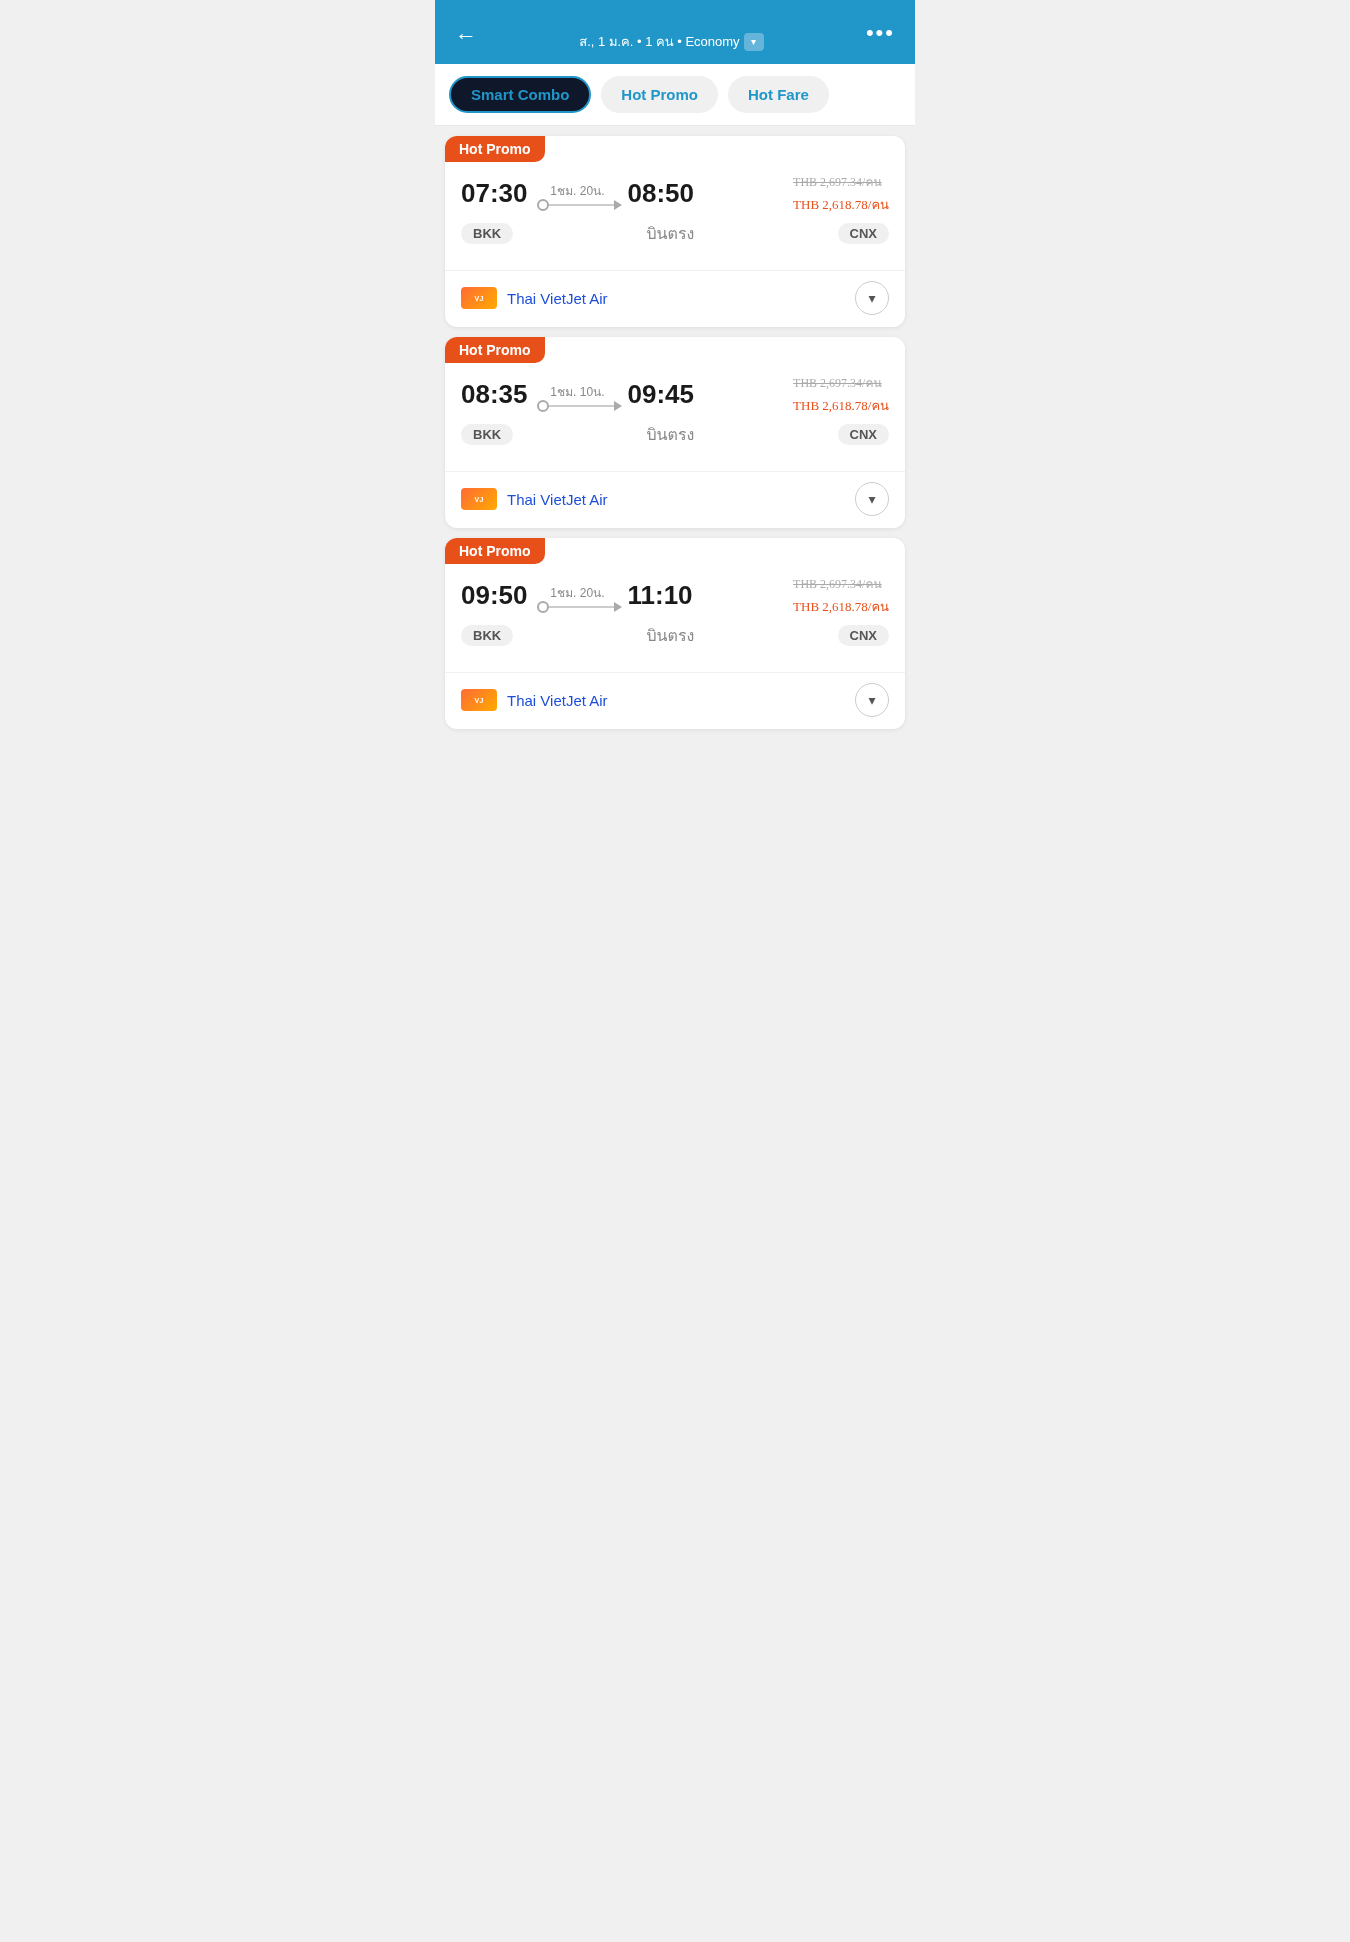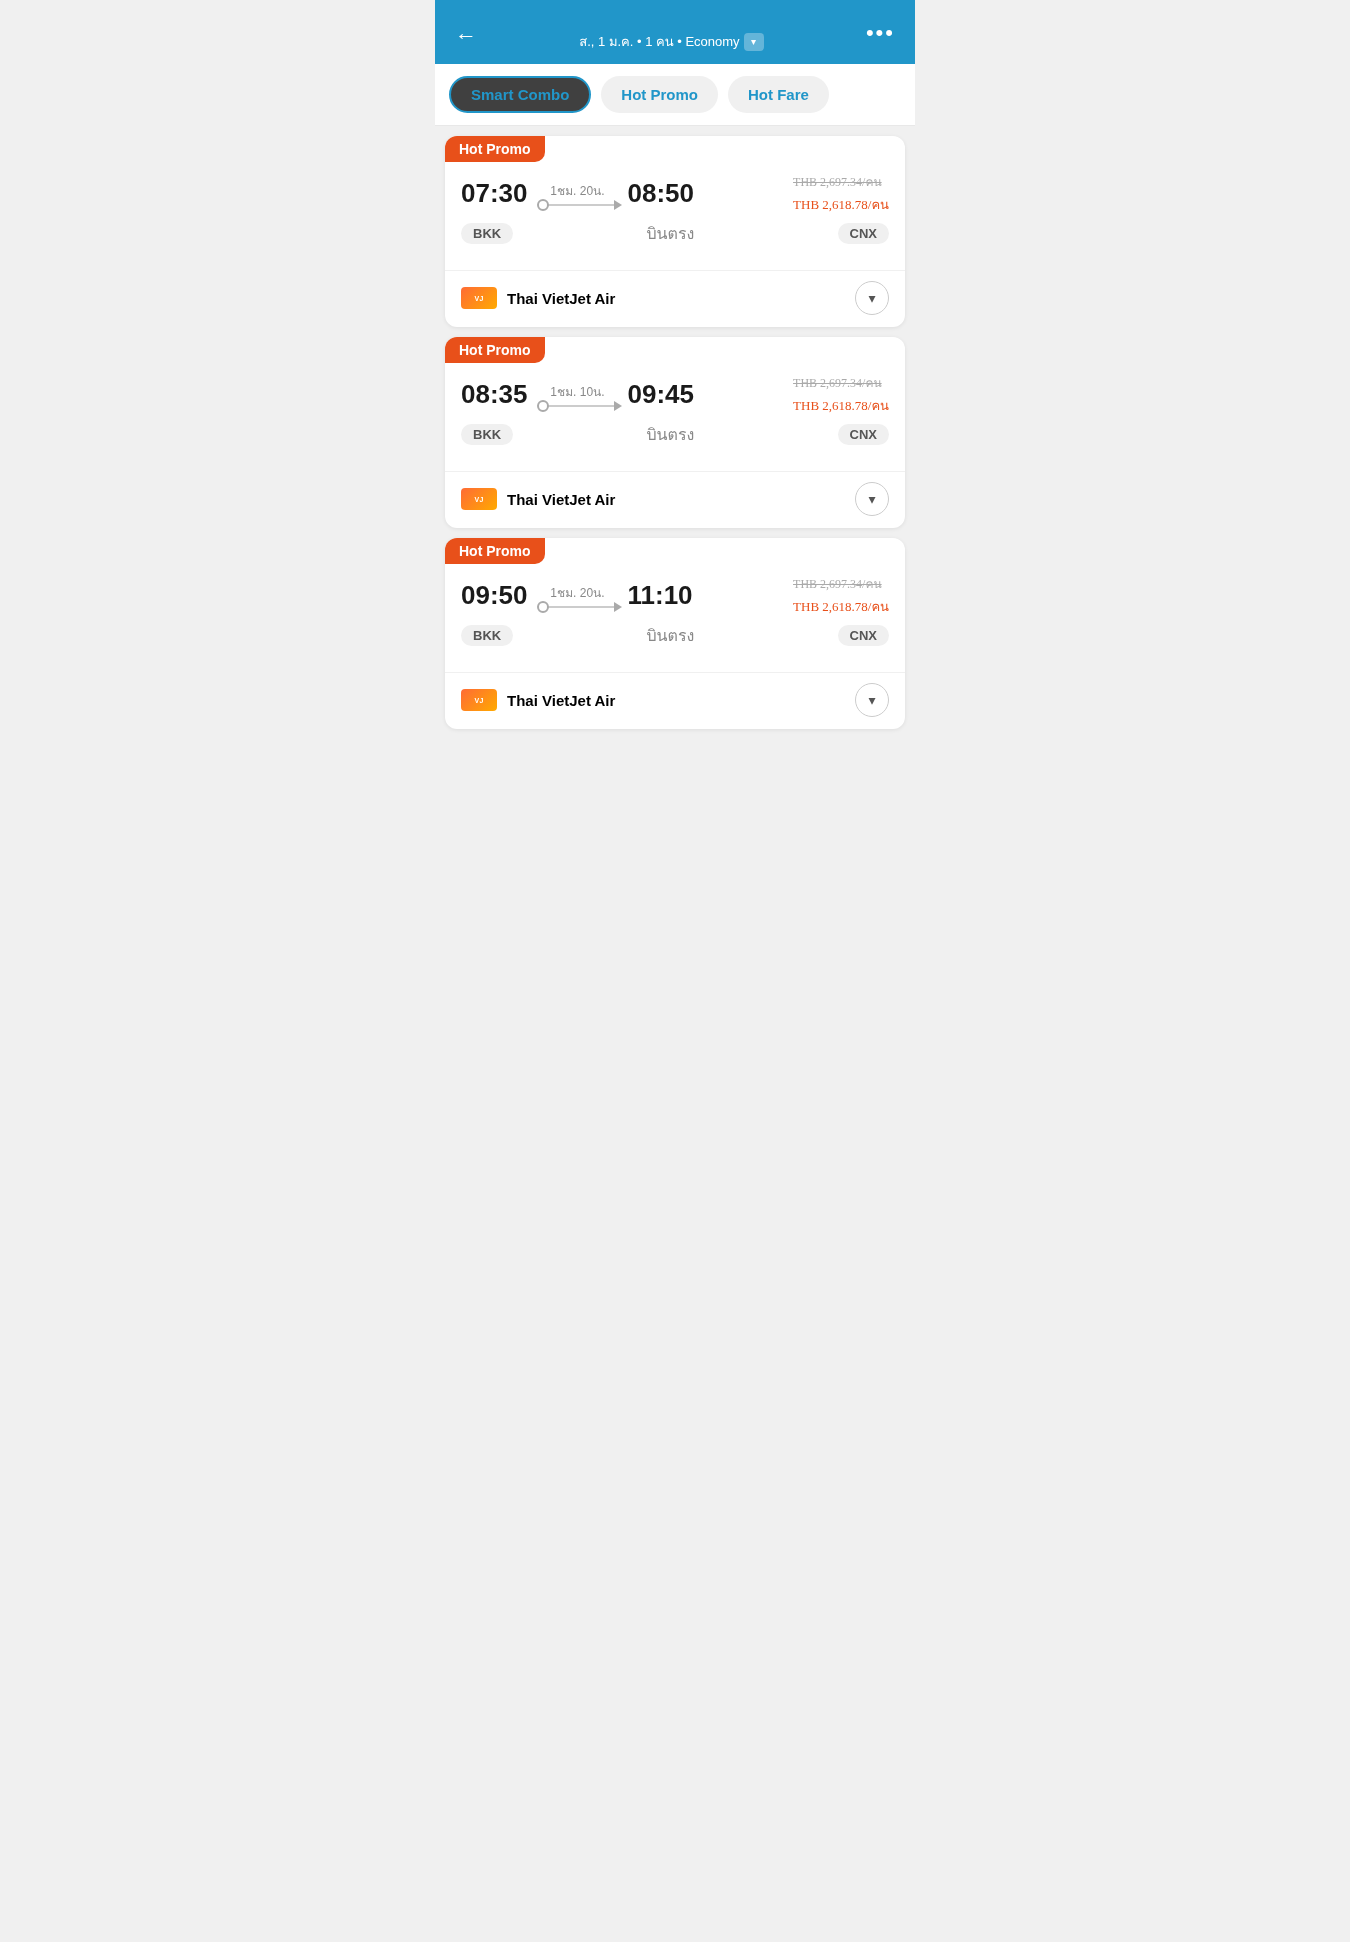--- a/index.html
+++ b/index.html
@@ -71,21 +71,21 @@
       padding: 8px 20px;
       border-radius: 22px;
       font-size: 15px;
       font-weight: 600;
       cursor: pointer;
       border: none;
       background: #f0f0f0;
       color: #2196c9;
     }
     .tab.active {
-      background: #404040;
+      background: #0f172a;
       border: 2px solid #2196c9;
       color: #2196c9;
     }
     .tab:not(.active) {
       background: #f0f0f0;
       color: #2196c9;
     }
 
     
     .flight-card {
@@ -235,22 +235,22 @@
       display: flex;
       align-items: center;
       justify-content: center;
       font-size: 7px;
       font-weight: 800;
       color: white;
       letter-spacing: 0.3px;
     }
     .airline-name {
       font-size: 15px;
-      color: #000000;
-      font-weight: 700;
+      color: #1d4ed8;
+      font-weight: 400;
     }
     .expand-btn {
       width: 34px;
       height: 34px;
       border-radius: 50%;
       border: 1.5px solid #ccc;
       background: white;
       display: flex;
       align-items: center;
       justify-content: center;

